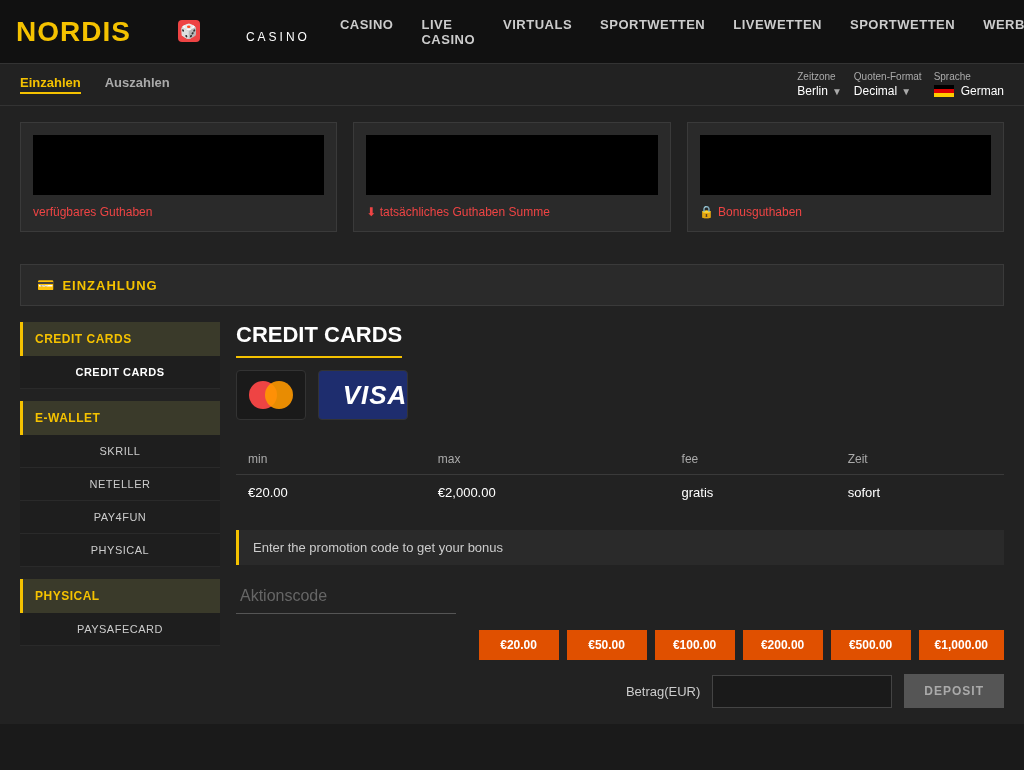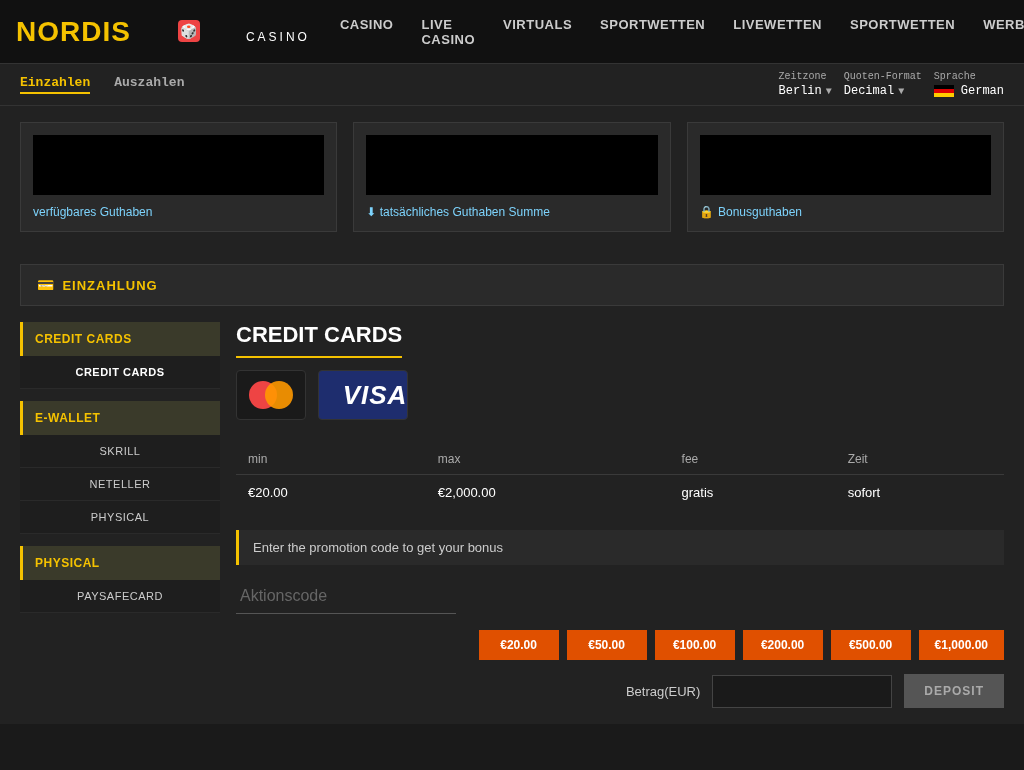--- a/index.html
+++ b/index.html
@@ -69,21 +69,20 @@
 
     
     .sub-nav {
       background: #222;
       display: flex;
       align-items: center;
       padding: 0 20px;
       height: 42px;
       border-bottom: 1px solid #333;
       position: relative;
-      font-family: Liberation Mono, monospace;
     }
     .sub-nav-links {
       display: flex;
       gap: 24px;
     }
     .sub-nav-link {
       color: #f5c200;
       font-size: 13px;
       font-weight: bold;
       cursor: pointer;
@@ -144,21 +143,21 @@
       flex-direction: column;
     }
     .balance-black-box {
       background: #000;
       height: 60px;
       width: 100%;
       margin-bottom: 10px;
     }
     .balance-label {
       font-size: 12px;
-      color: #7dd3fc;
+      color: #ef4444;
     }
 
     
     .main-content {
       background: #222;
       padding: 16px 20px;
     }
     .einzahlung-header {
       background: #2a2a2a;
       border: 1px solid #3a3a3a;
@@ -493,20 +492,21 @@
         <div class="category-items">
           <div class="category-item active">CREDIT CARDS</div>
         </div>
       </div>
 
       <div class="payment-category">
         <div class="category-header">E-WALLET</div>
         <div class="category-items">
           <div class="category-item">SKRILL</div>
           <div class="category-item">NETELLER</div>
+          <div class="category-item">PAY4FUN</div>
           <div class="category-item">PHYSICAL</div>
         </div>
       </div>
 
       <div class="payment-category">
         <div class="category-header">PHYSICAL</div>
         <div class="category-items">
           <div class="category-item">PAYSAFECARD</div>
         </div>
       </div>

